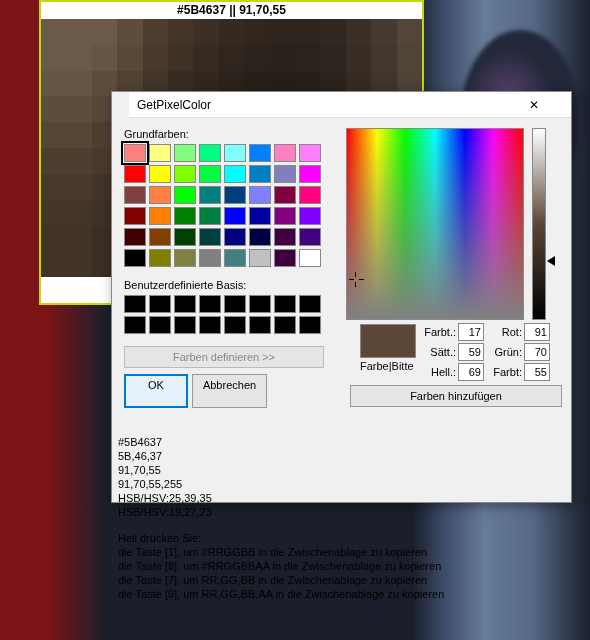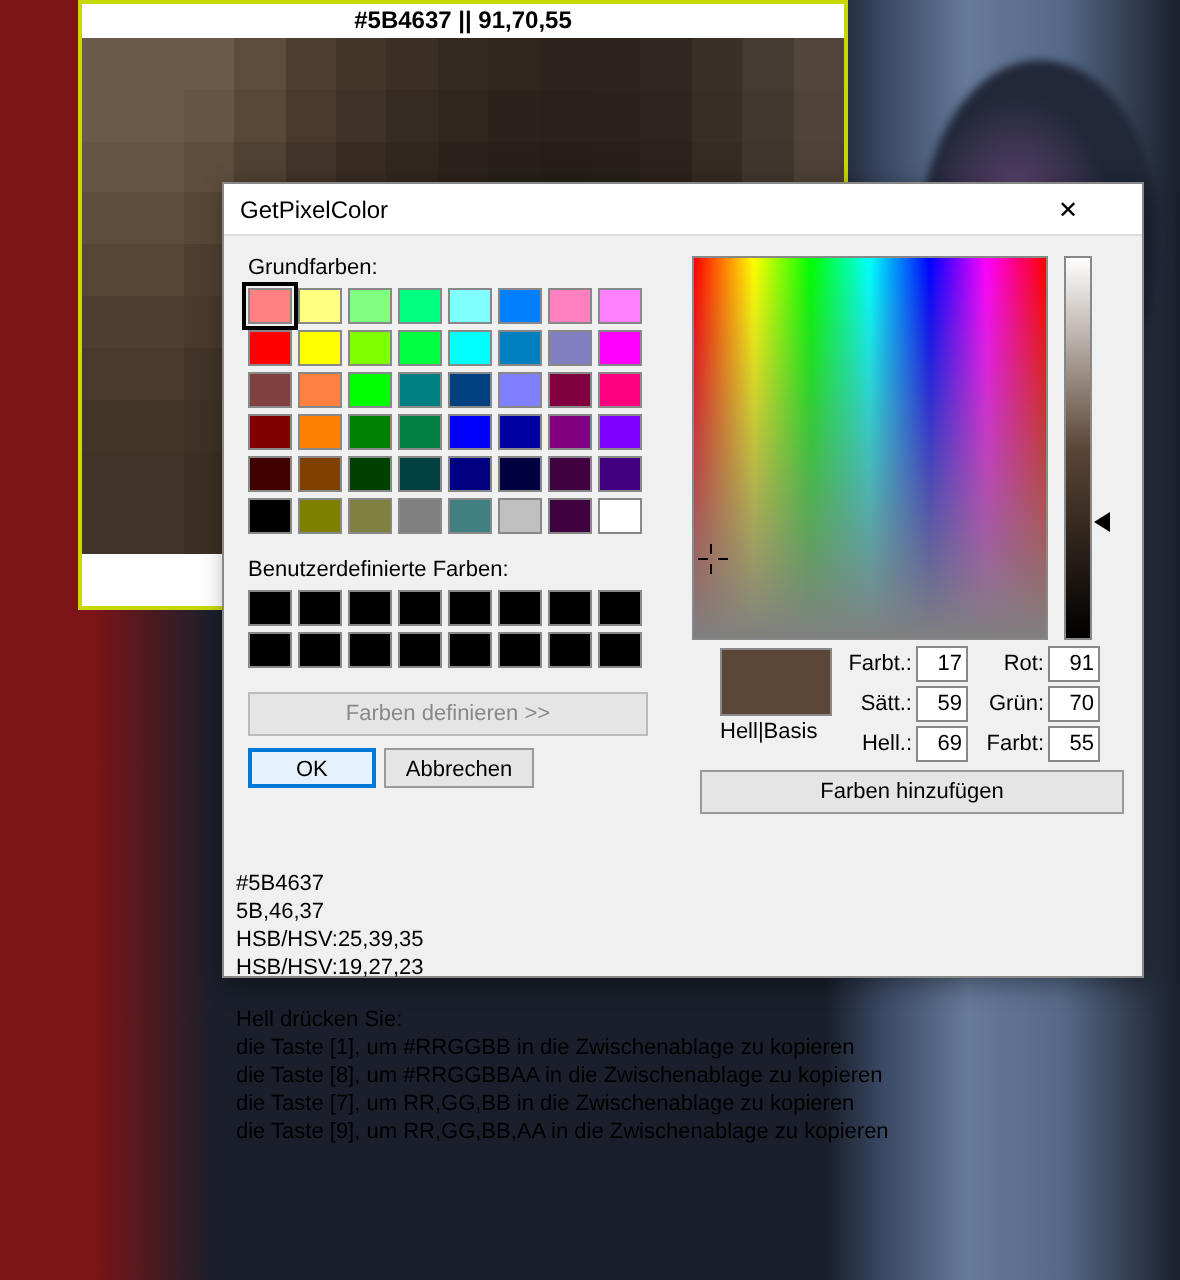--- a/index.html
+++ b/index.html
@@ -43,41 +43,42 @@
     left: 111px; top: 91px;
     width: 461px;
     background: #f0f0f0;
     border: 1px solid #888;
     box-shadow: 3px 3px 12px rgba(0,0,0,0.4);
   }
   .dlg-title {
     height: 26px; background: #fff; border-bottom: 1px solid #ddd;
     display: flex; align-items: center; padding: 0 22px 0 8px;
     justify-content: space-between;
+    margin-left: 17px;
   }
   .dlg-title span { font-size: 12px; }
   .close-btn { width: 30px; height: 20px; text-align: center; line-height: 18px; font-size: 14px; cursor: pointer; }
   .dlg-body { padding: 10px 12px 8px 12px; display: flex; gap: 12px; }
   .left-col { width: 210px; }
   .label { font-size: 11px; margin-bottom: 4px; }
   .swatch-grid {
     display: grid; gap: 3px; margin-bottom: 12px;
   }
   .basic-grid { grid-template-columns: repeat(8, 22px); grid-template-rows: repeat(6, 18px); }
   .custom-grid { grid-template-columns: repeat(8, 22px); grid-template-rows: repeat(2, 18px); }
   .swatch { border: 1px solid #888; background: #000; cursor: pointer; }
   .swatch.sel { outline: 2px solid #000; outline-offset: 1px; }
   .def-btn {
     width: 200px; height: 22px; background: #e5e5e5; border: 1px solid #bbb;
     color: #888; margin-top: 6px; text-align: center; line-height: 20px;
     font-size: 11px;
   }
   .ok-row { margin-top: 6px; display: flex; gap: 4px; }
   .btn {
-    height: 20px; background: #e5e5e5; border: 1px solid #999;
+    height: 34px; background: #e5e5e5; border: 1px solid #999;
     text-align: center; line-height: 20px; font-size: 11px; cursor: pointer;
     padding: 0 10px;
   }
   .btn.primary { border: 2px solid #0078d7; background: #e5f1fb; padding: 0 22px; line-height: 18px; }
   .right-col { flex: 1; display: flex; gap: 8px; }
   .gradient-box {
     width: 178px; height: 192px; position: relative;
     background:
       linear-gradient(to bottom, transparent 0%, #808080 100%),
       linear-gradient(to right, #ff0000 0%, #ffff00 17%, #00ff00 33%, #00ffff 50%, #0000ff 67%, #ff00ff 83%, #ff0000 100%);
@@ -344,21 +345,21 @@
           <div class="swatch" style="background: rgb(64, 0, 128);"></div>
           <div class="swatch" style="background: rgb(0, 0, 0);"></div>
           <div class="swatch" style="background: rgb(128, 128, 0);"></div>
           <div class="swatch" style="background: rgb(128, 128, 64);"></div>
           <div class="swatch" style="background: rgb(128, 128, 128);"></div>
           <div class="swatch" style="background: rgb(64, 128, 128);"></div>
           <div class="swatch" style="background: rgb(192, 192, 192);"></div>
           <div class="swatch" style="background: rgb(64, 0, 64);"></div>
           <div class="swatch" style="background: rgb(255, 255, 255);"></div>
         </div>
-      <div class="label">Benutzerdefinierte Farben:</div>
+      <div class="label">Benutzerdefinierte Basis:</div>
       <div class="swatch-grid custom-grid" id="custom-grid">
           <div class="swatch" style="background: rgb(0, 0, 0);"></div>
           <div class="swatch" style="background: rgb(0, 0, 0);"></div>
           <div class="swatch" style="background: rgb(0, 0, 0);"></div>
           <div class="swatch" style="background: rgb(0, 0, 0);"></div>
           <div class="swatch" style="background: rgb(0, 0, 0);"></div>
           <div class="swatch" style="background: rgb(0, 0, 0);"></div>
           <div class="swatch" style="background: rgb(0, 0, 0);"></div>
           <div class="swatch" style="background: rgb(0, 0, 0);"></div>
           <div class="swatch" style="background: rgb(0, 0, 0);"></div>
@@ -381,21 +382,21 @@
         <div class="crosshair" id="crosshair" style="left: 2px; top: 143px;"></div>
       </div>
       <div class="lum-bar">
         <div class="lum-arrow" id="lum-arrow" style="top: 127px;"></div>
       </div>
     </div>
   </div>
 
   <div class="values-area">
     <div class="preview-sw" id="preview-sw" style="background: rgb(91, 70, 55);"></div>
-    <div class="fb-label">Hell|Basis</div>
+    <div class="fb-label">Farbe|Bitte</div>
     <div class="val-grid">
       <div class="vrow">
         <span class="vlab">Farbt.:</span>
         <input class="vinp" value="17" style="">
         <span class="vlab2">Rot:</span>
         <input class="vinp" value="91" style="">
       </div>
       <div class="vrow">
         <span class="vlab">Sätt.:</span>
         <input class="vinp" value="59" style="">
@@ -410,20 +411,22 @@
       </div>
     </div>
   </div>
   <div class="add-btn">Farben hinzufügen</div>
   <div style="height:86px"></div>
 </div>
 
 <div class="output-text">
   <div>#5B4637</div>
   <div>5B,46,37</div>
+  <div>91,70,55</div>
+  <div>91,70,55,255</div>
   <div>HSB/HSV:25,39,35</div>
   <div>HSB/HSV:19,27,23</div>
   <div class="gap"></div>
   <div>Hell drücken Sie:</div>
   <div>die Taste [1], um #RRGGBB in die Zwischenablage zu kopieren</div>
   <div>die Taste [8], um #RRGGBBAA in die Zwischenablage zu kopieren</div>
   <div>die Taste [7], um RR,GG,BB in die Zwischenablage zu kopieren</div>
   <div>die Taste [9], um RR,GG,BB,AA in die Zwischenablage zu kopieren</div>
 </div>
 

